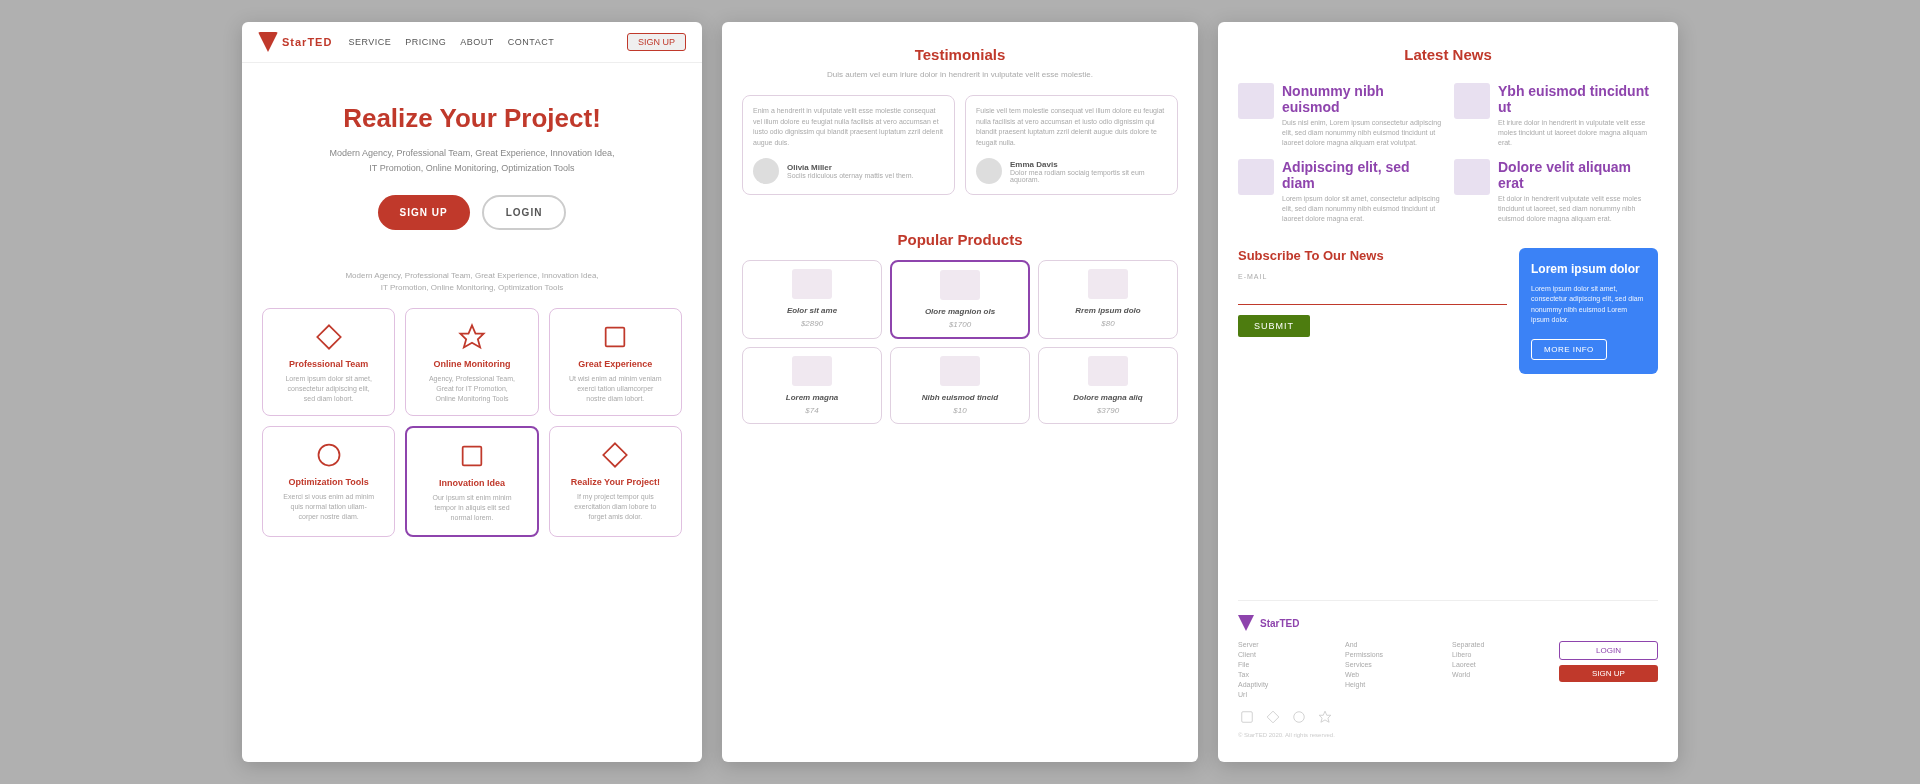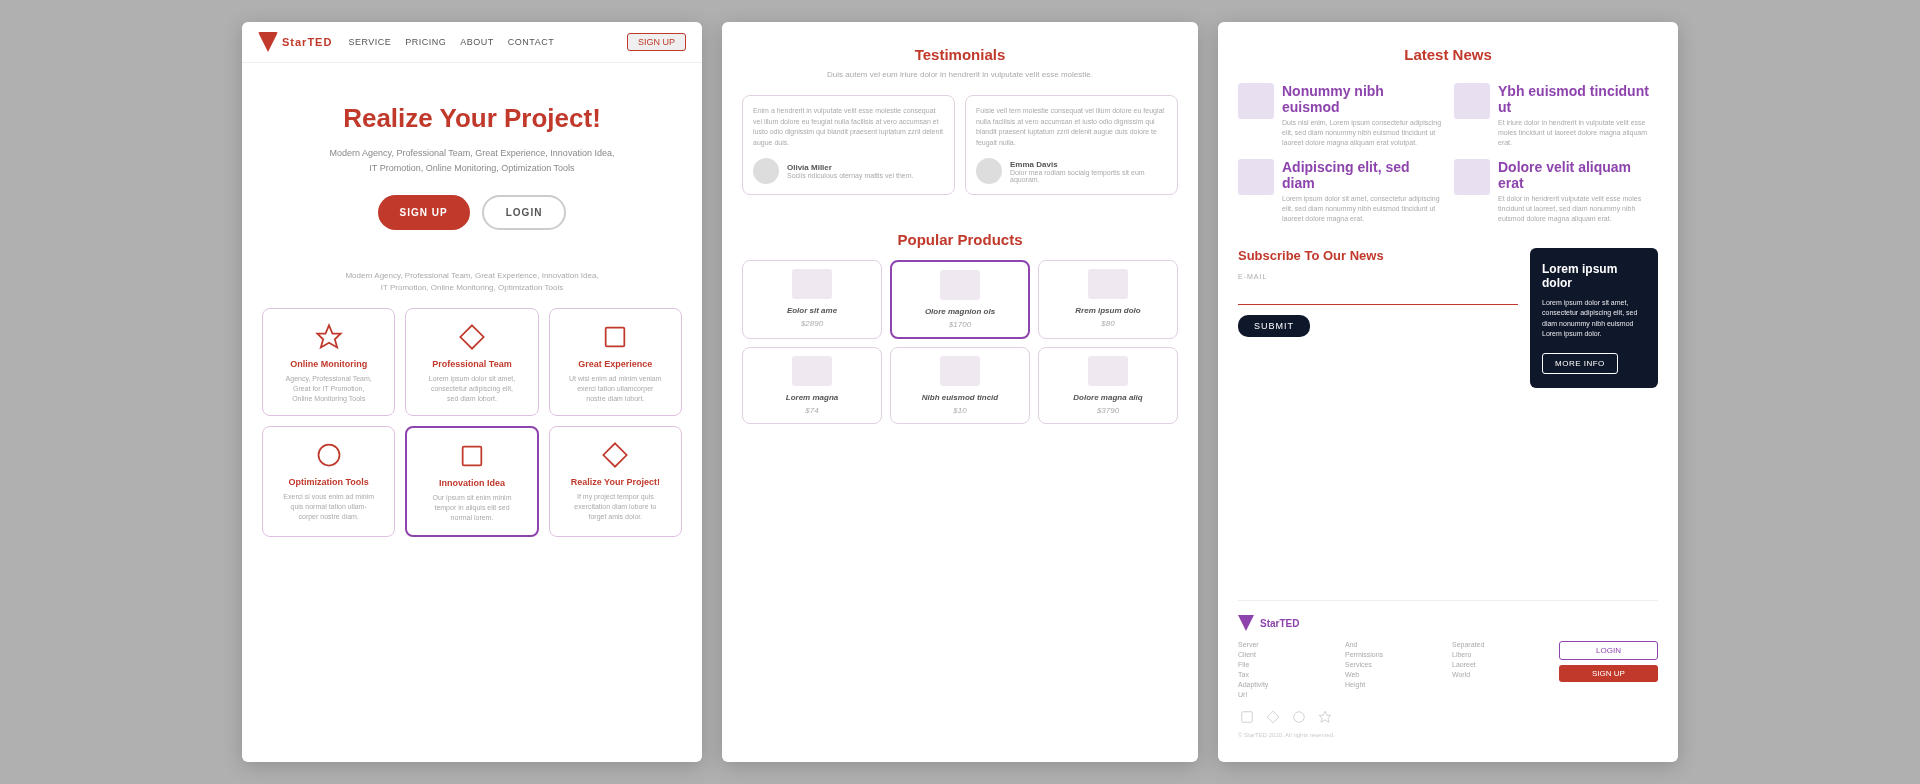--- a/index.html
+++ b/index.html
@@ -336,32 +336,32 @@
     .newsletter-input {
       width: 100%;
       border: none;
       border-bottom: 1.5px solid #c0392b;
       outline: none;
       font-size: 9px;
       padding: 4px 0;
       margin-bottom: 10px;
     }
     .btn-submit {
-      background: #0f172a;
+      background: #4d7c0f;
       color: #fff;
       border: none;
       padding: 6px 16px;
-      border-radius: 10px;
+      border-radius: 2px;
       font-size: 9px;
       cursor: pointer;
       letter-spacing: 1px;
     }
     .newsletter-right {
-      width: 128px;
-      background: #0f172a;
+      width: 139px;
+      background: #3b82f6;
       border-radius: 6px;
       padding: 14px 12px;
       color: #fff;
     }
     .nl-right-title {
       font-size: 12px;
       font-weight: bold;
       margin-bottom: 8px;
     }
     .nl-right-text {
@@ -502,35 +502,35 @@
     </div>
   </div>
 
   <div class="services">
     <div class="section-subtitle">Modern Agency, Professional Team, Great Experience, Innovation Idea,<br>IT Promotion, Online Monitoring, Optimization Tools</div>
     <div class="services-grid">
 
       <div class="service-card">
         <div class="service-icon">
           <svg viewBox="0 0 24 24">
-              <polygon points="12,2 15,9 22,9 17,14 19,21 12,17 5,21 7,14 2,9 9,9"></polygon>
+              <polygon points="12,2 22,12 12,22 2,12"></polygon>
             </svg>
         </div>
-        <div class="service-name">Online Monitoring</div>
-        <div class="service-desc">Agency, Professional Team,<br>Great for IT Promotion,<br>Online Monitoring Tools</div>
+        <div class="service-name">Professional Team</div>
+        <div class="service-desc">Lorem ipsum dolor sit amet,<br>consectetur adipiscing elit,<br>sed diam lobort.</div>
       </div>
 
       <div class="service-card">
         <div class="service-icon">
           <svg viewBox="0 0 24 24">
-              <polygon points="12,2 22,12 12,22 2,12"></polygon>
+              <polygon points="12,2 15,9 22,9 17,14 19,21 12,17 5,21 7,14 2,9 9,9"></polygon>
             </svg>
         </div>
-        <div class="service-name">Professional Team</div>
-        <div class="service-desc">Lorem ipsum dolor sit amet,<br>consectetur adipiscing elit,<br>sed diam lobort.</div>
+        <div class="service-name">Online Monitoring</div>
+        <div class="service-desc">Agency, Professional Team,<br>Great for IT Promotion,<br>Online Monitoring Tools</div>
       </div>
 
       <div class="service-card">
         <div class="service-icon">
           <svg viewBox="0 0 24 24">
               <rect x="4" y="4" width="16" height="16" rx="1"></rect>
             </svg>
         </div>
         <div class="service-name">Great Experience</div>
         <div class="service-desc">Ut wisi enim ad minim veniam<br>exerci tation ullamcorper<br>nostre diam lobort.</div>

